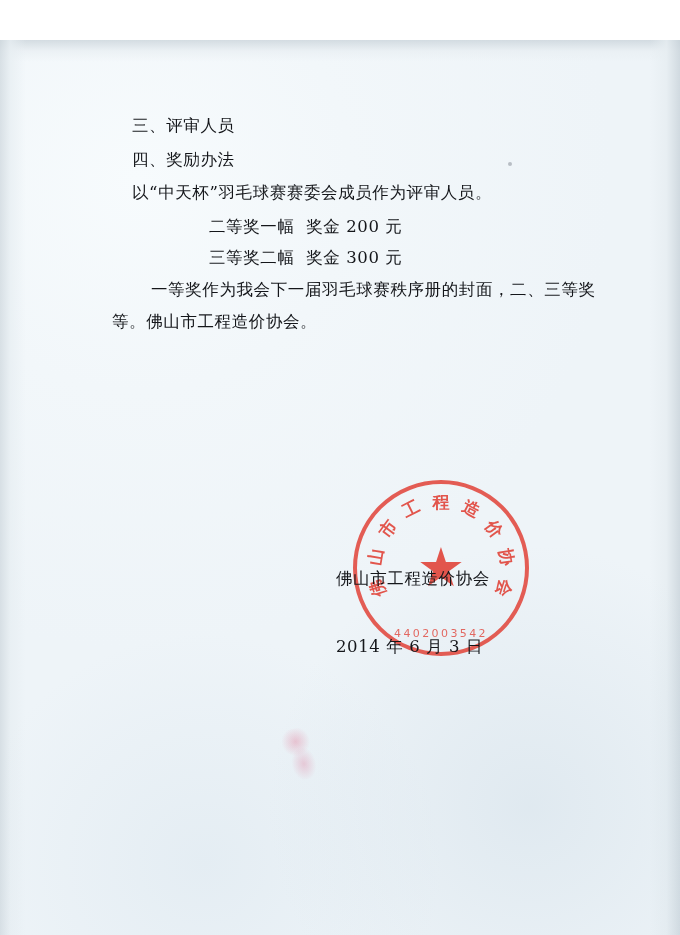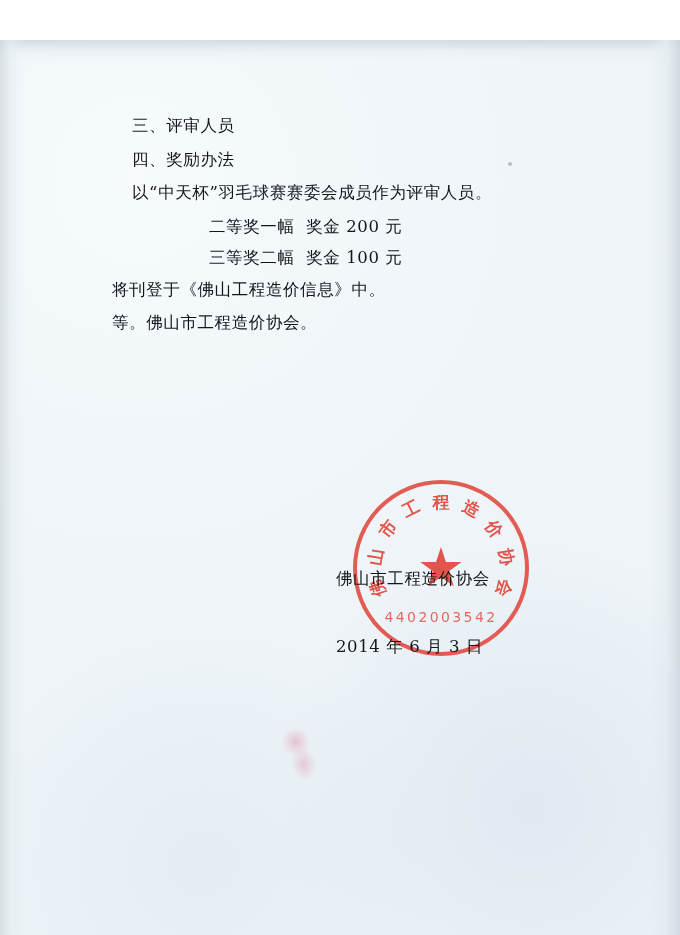--- a/index.html
+++ b/index.html
@@ -128,25 +128,25 @@
   }
   .seal-arc-char > span {
     position: absolute;
     transform: translate(-50%, -50%);
     display: block;
     white-space: pre;
   }
   #seal-bottom-text {
     position: absolute;
     left: 50%;
-    bottom: 31px;
+    bottom: 16px;
     transform: translateX(-50%);
     color: #e03a2f;
     font-family: "DejaVu Sans", sans-serif;
-    font-size: 14px;
+    font-size: 11px;
     letter-spacing: 2.4px;
     opacity: .75;
     white-space: pre;
   }
 
   
   #signature-block {
     position: absolute;
     left: 336px;
     top: 498px;
@@ -199,24 +199,24 @@
 
     <div class="line l-heading indent-1">三、评审人员</div>
 
     <div class="line l-heading indent-1">四、奖励办法</div>
 
     <div class="line l-para indent-1">以“中天杯”羽毛球赛赛委会成员作为评审人员。</div>
 
 
     <div class="line l-award indent-3">二等奖一幅  奖金 200 元</div>
 
-    <div class="line l-award indent-3">三等奖二幅  奖金 100 元</div>
-
-
-    <div class="line l-para">将刊登于《佛山工程造价信息》中。</div>
+    <div class="line l-award indent-3">三等奖二幅  奖金 300 元</div>
+
+    <div class="line indent-2" style="margin-bottom:16px;">一等奖作为我会下一届羽毛球赛秩序册的封面，二、三等奖</div>
+
 
 
     <div class="line l-para">等。佛山市工程造价协会。</div>
 
   </div>
 
   <div id="speck"></div>
 
   <div id="seal">
     <div id="seal-ring"></div>

